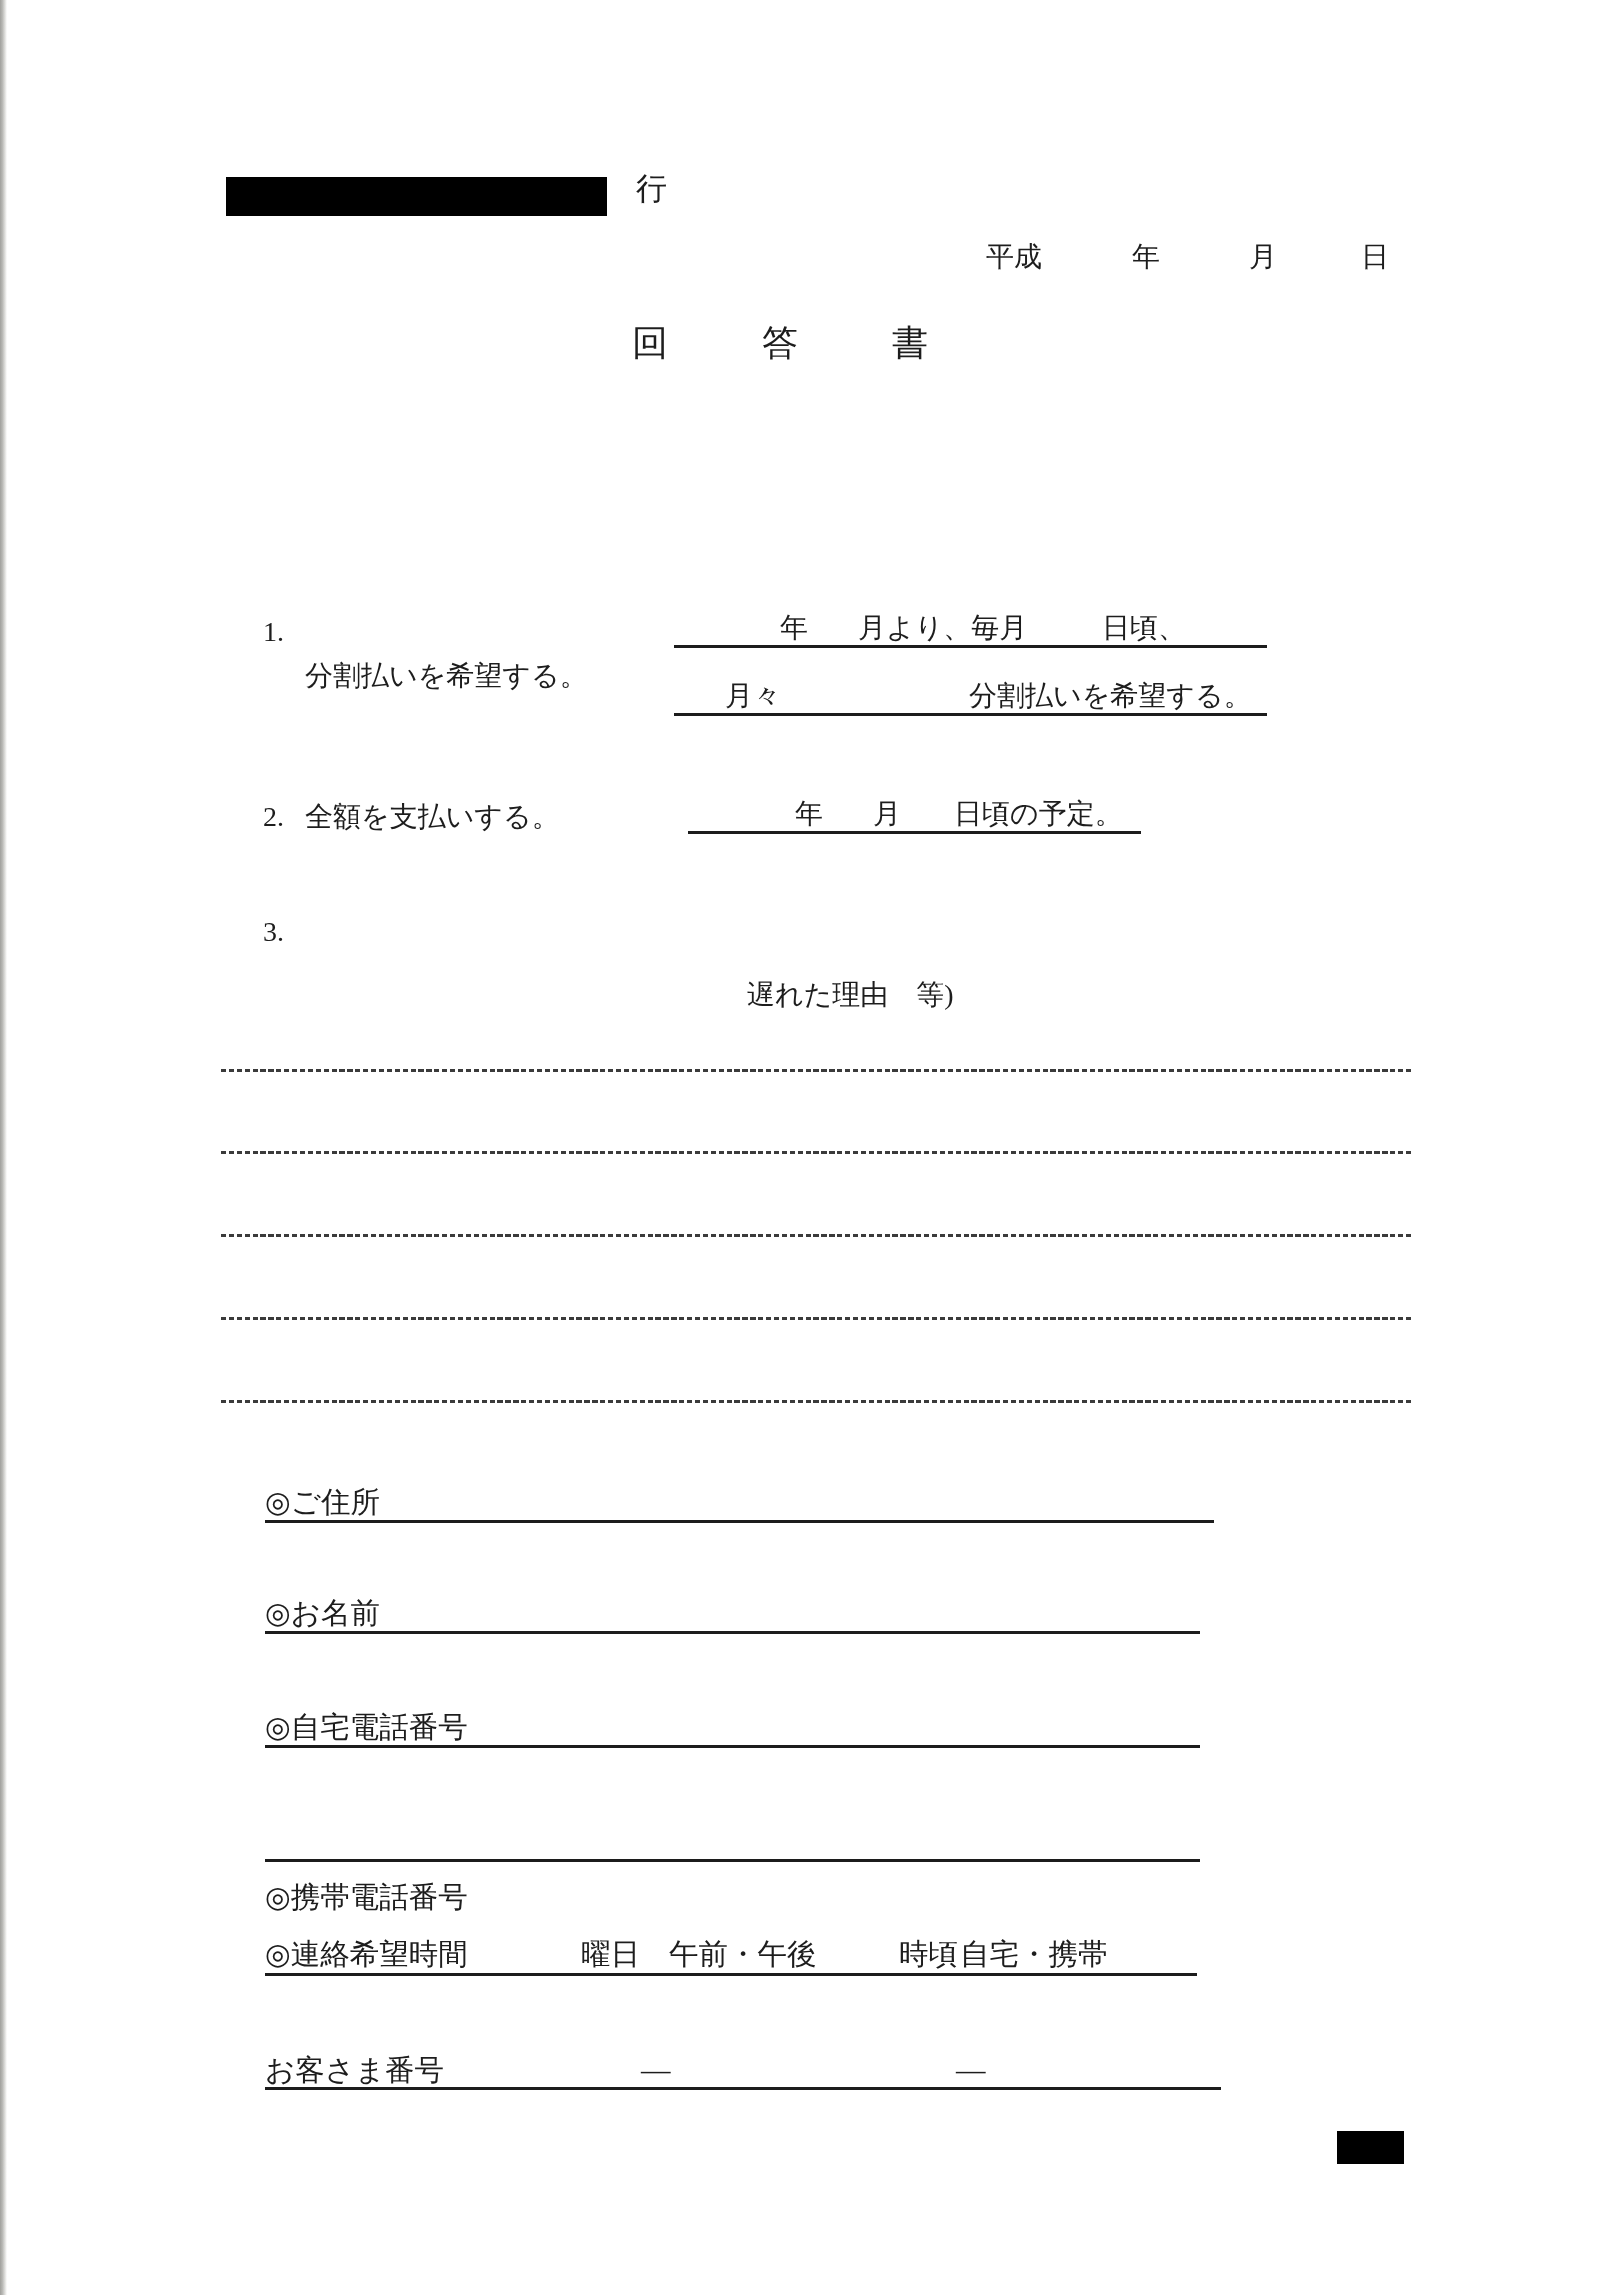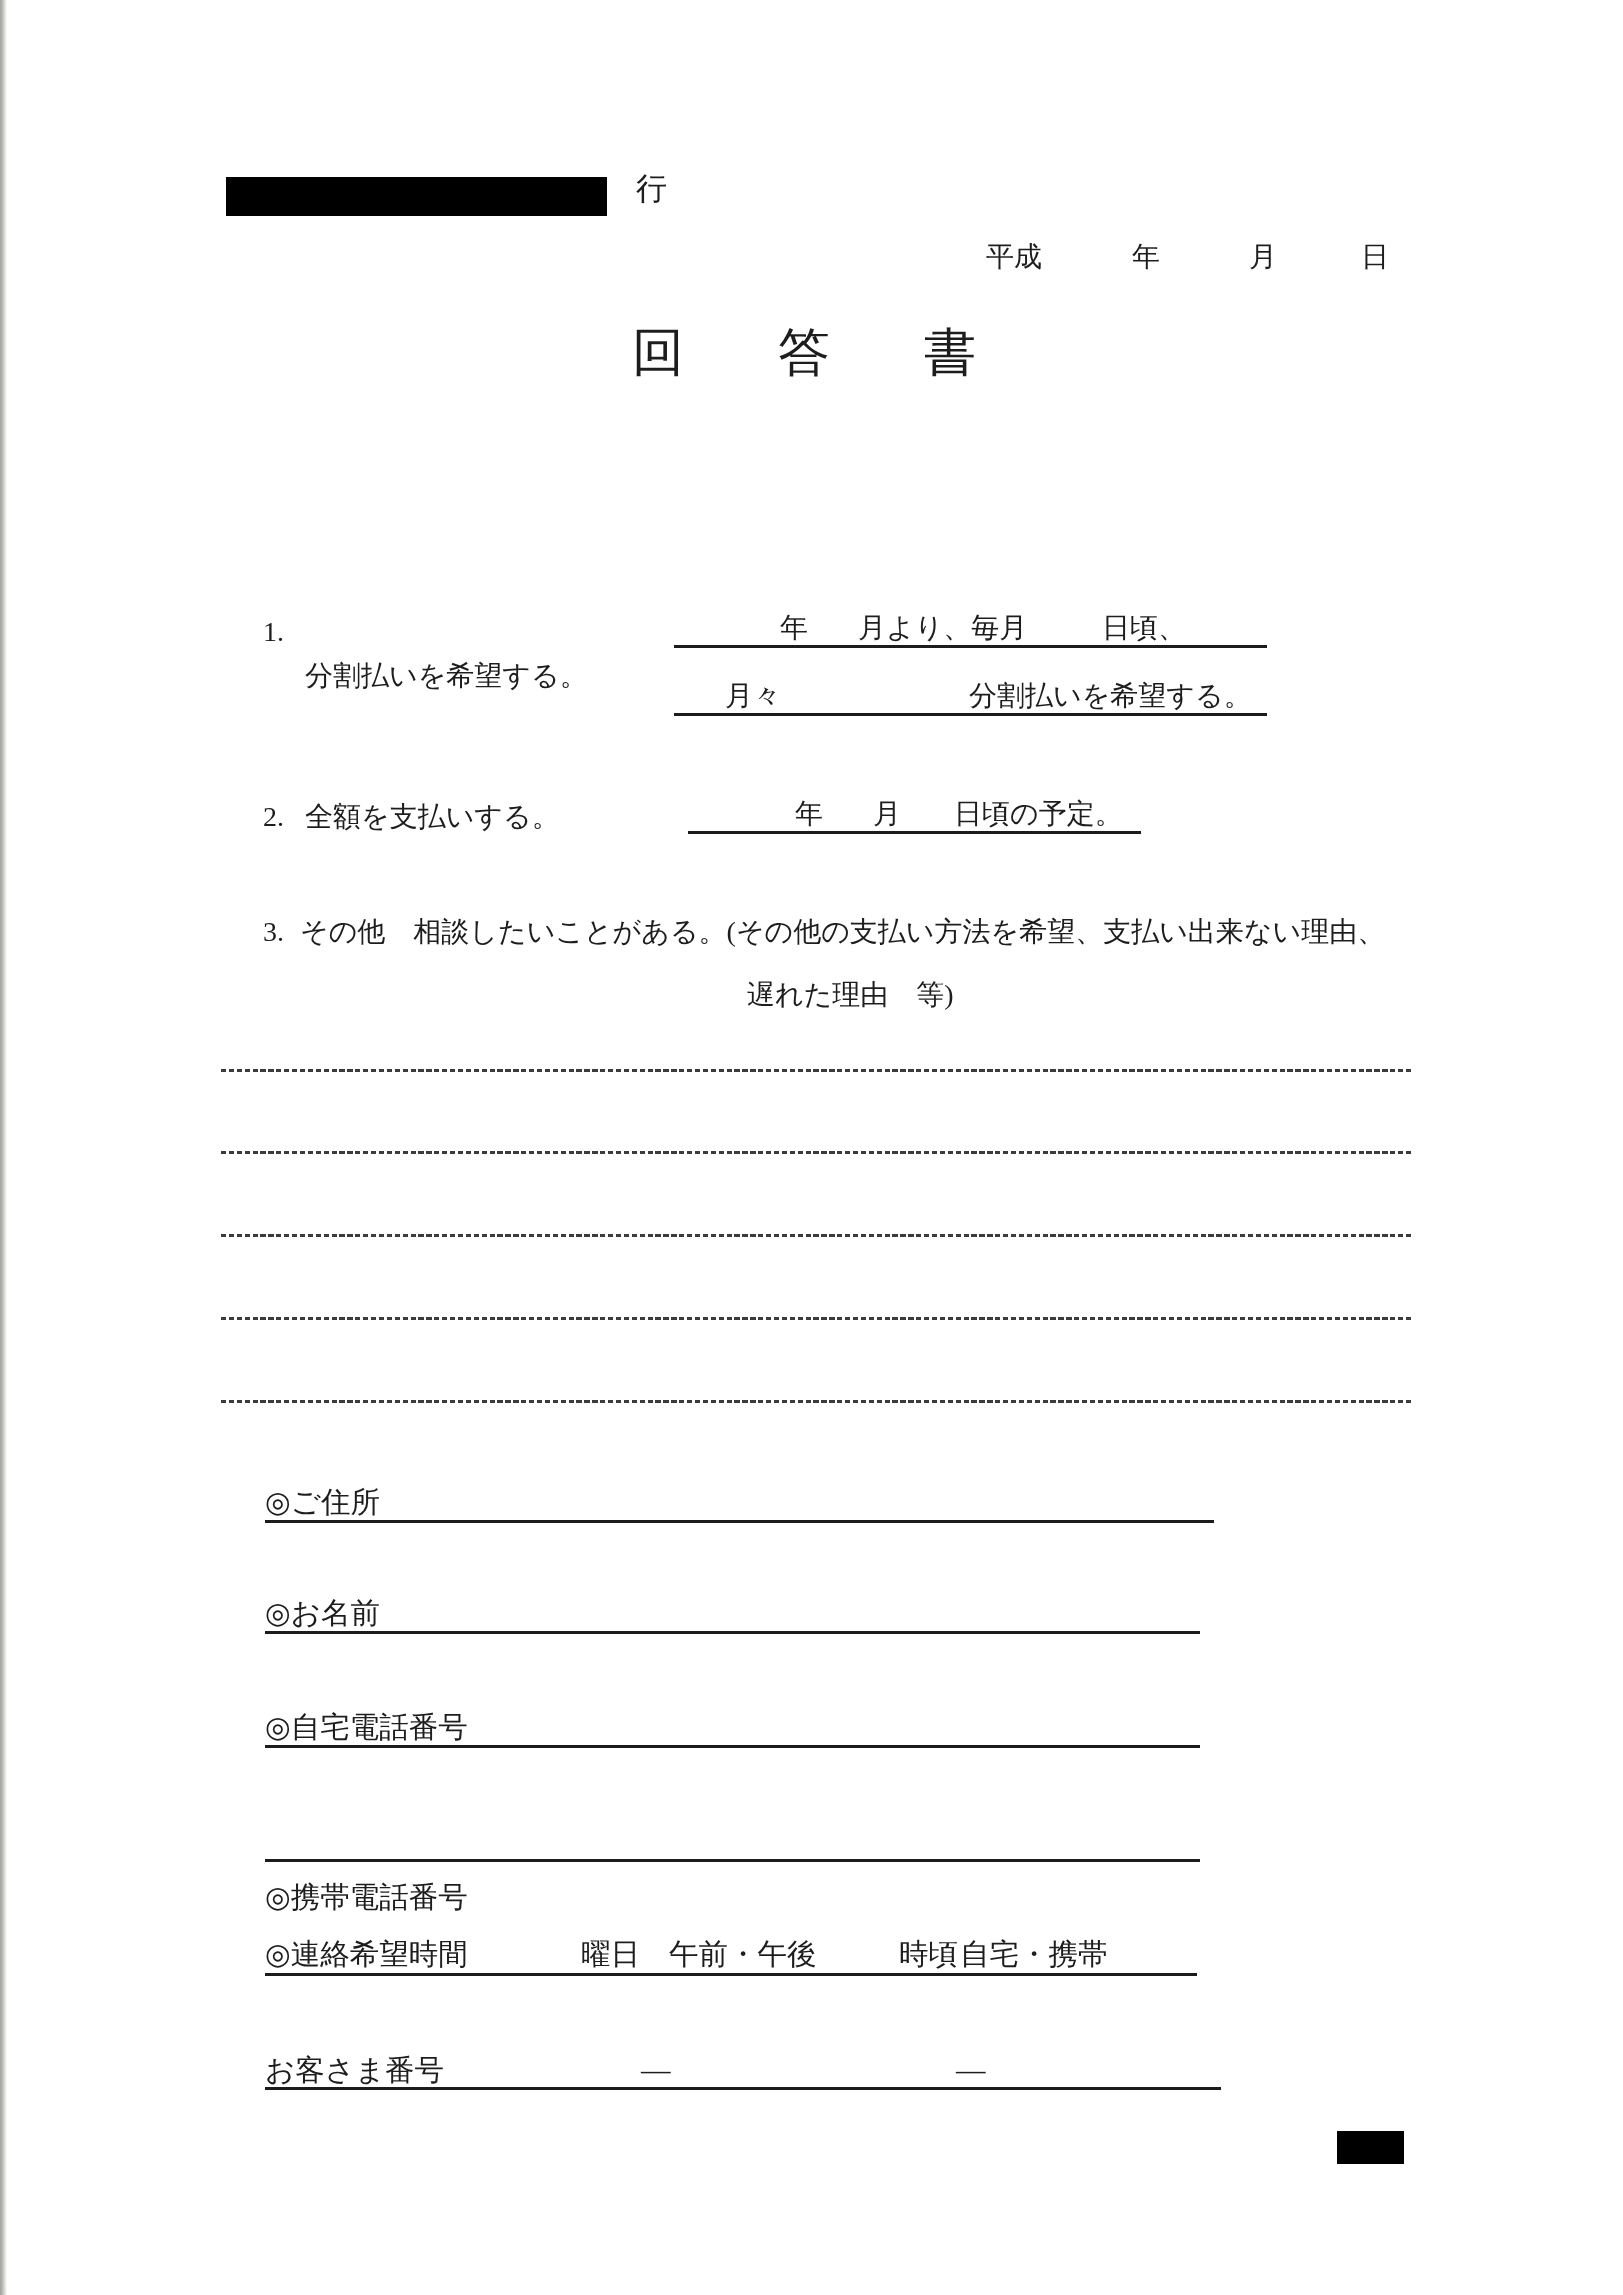--- a/index.html
+++ b/index.html
@@ -25,21 +25,21 @@
   .dotline{
     position:absolute;height:3.3px;
     background:repeating-linear-gradient(90deg,#3b3b3b 0 5.2px,transparent 5.2px 7.9px);
   }
   .gyo{left:636px;top:171px;font-size:31px;}
   .date-era{left:986px;top:240px;font-size:28px;}
   .date-year{left:1132px;top:240px;font-size:28px;}
   .date-month{left:1249px;top:240px;font-size:28px;}
   .date-day{left:1361px;top:240px;font-size:28px;}
   .redact-top{left:226px;top:177px;width:381px;height:39px;}
-  .title{left:632px;top:322px;font-size:52px;letter-spacing:94px;font-weight:500;}
+  .title{left:632px;top:322px;font-size:36px;letter-spacing:94px;font-weight:500;}
   .intro{left:236px;top:486px;font-size:28px;}
   .fs43{font-size:28px;}
   .fs45{font-size:29.5px;}
   
   .i1-num{left:263px;top:615px;}
   .i1-label{left:305px;top:615px;margin-top:44px;}
   .i1-l1a{left:780px;top:611px;}
   .i1-l1b{left:858px;top:611px;}
   .i1-l1c{left:1102px;top:611px;}
   .i1-u1{left:674px;top:645px;width:593px;}
@@ -113,21 +113,20 @@
   <div class="rule thick i1-u2"></div>
 
   <div class="t fs43 i2-num">2.</div>
   <div class="t fs43 i2-label">全額を支払いする。</div>
   <div class="t fs43 i2-p1">年</div>
   <div class="t fs43 i2-p2">月</div>
   <div class="t fs43 i2-p3">日頃の予定。</div>
   <div class="rule thick i2-u"></div>
 
   <div class="t fs43 i3-num">3.</div>
-  <div class="t fs43 i3-label">その他　相談したいことがある。(その他の支払い方法を希望、支払い出来ない理由、</div>
   <div class="t fs43 i3-line2">遅れた理由　等)</div>
 
   <div class="dotline dl1"></div>
   <div class="dotline dl2"></div>
   <div class="dotline dl3"></div>
   <div class="dotline dl4"></div>
   <div class="dotline dl5"></div>
 
   <div class="t fs45 f-address">◎ご住所</div>
   <div class="rule thin f-address-u"></div>

